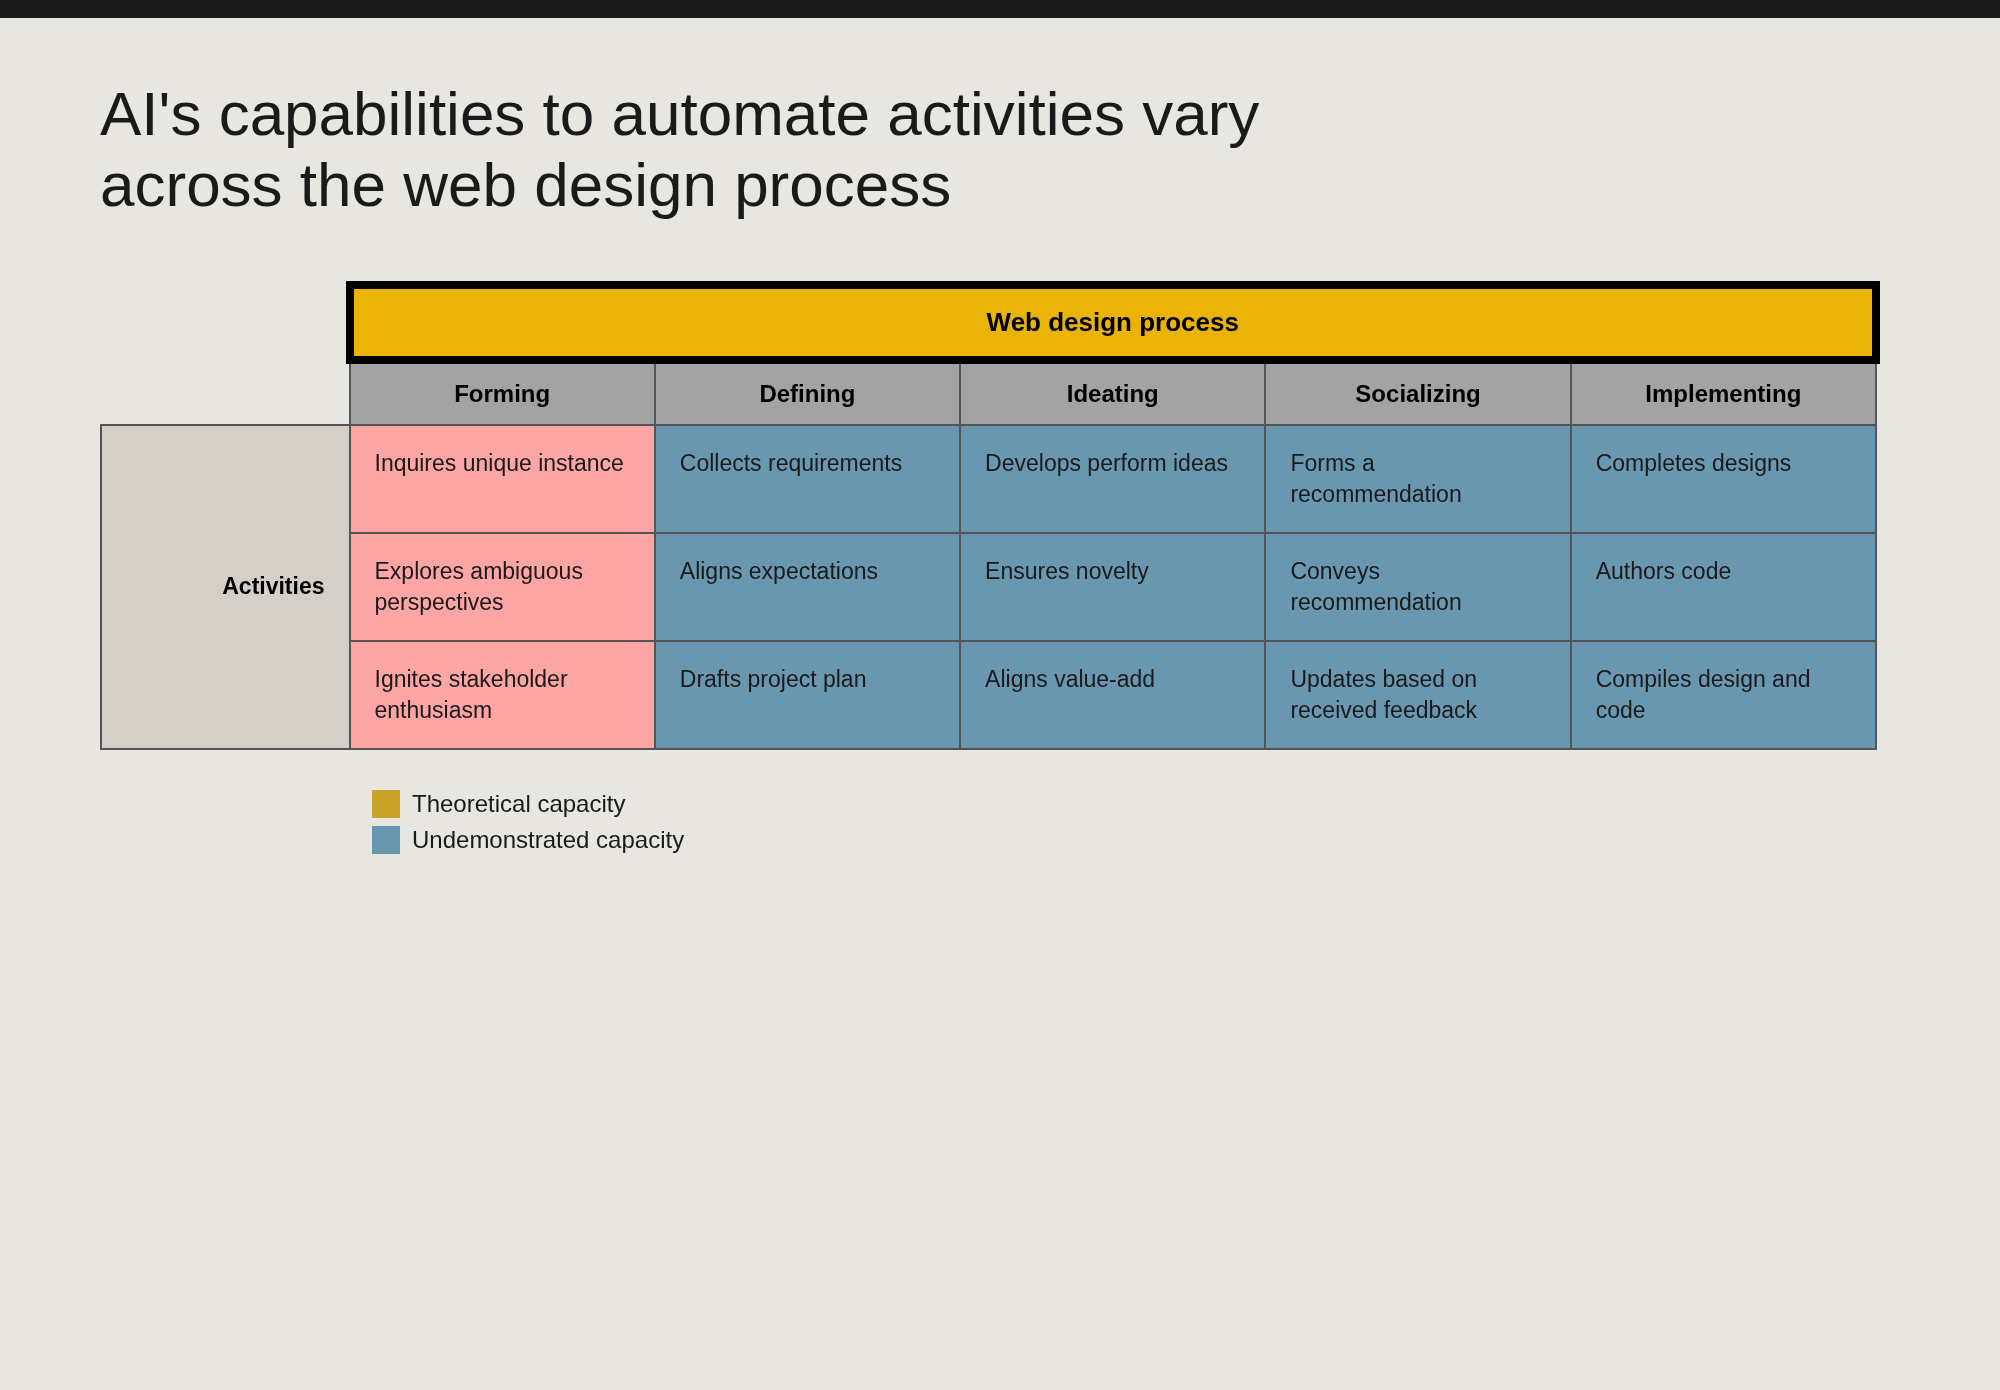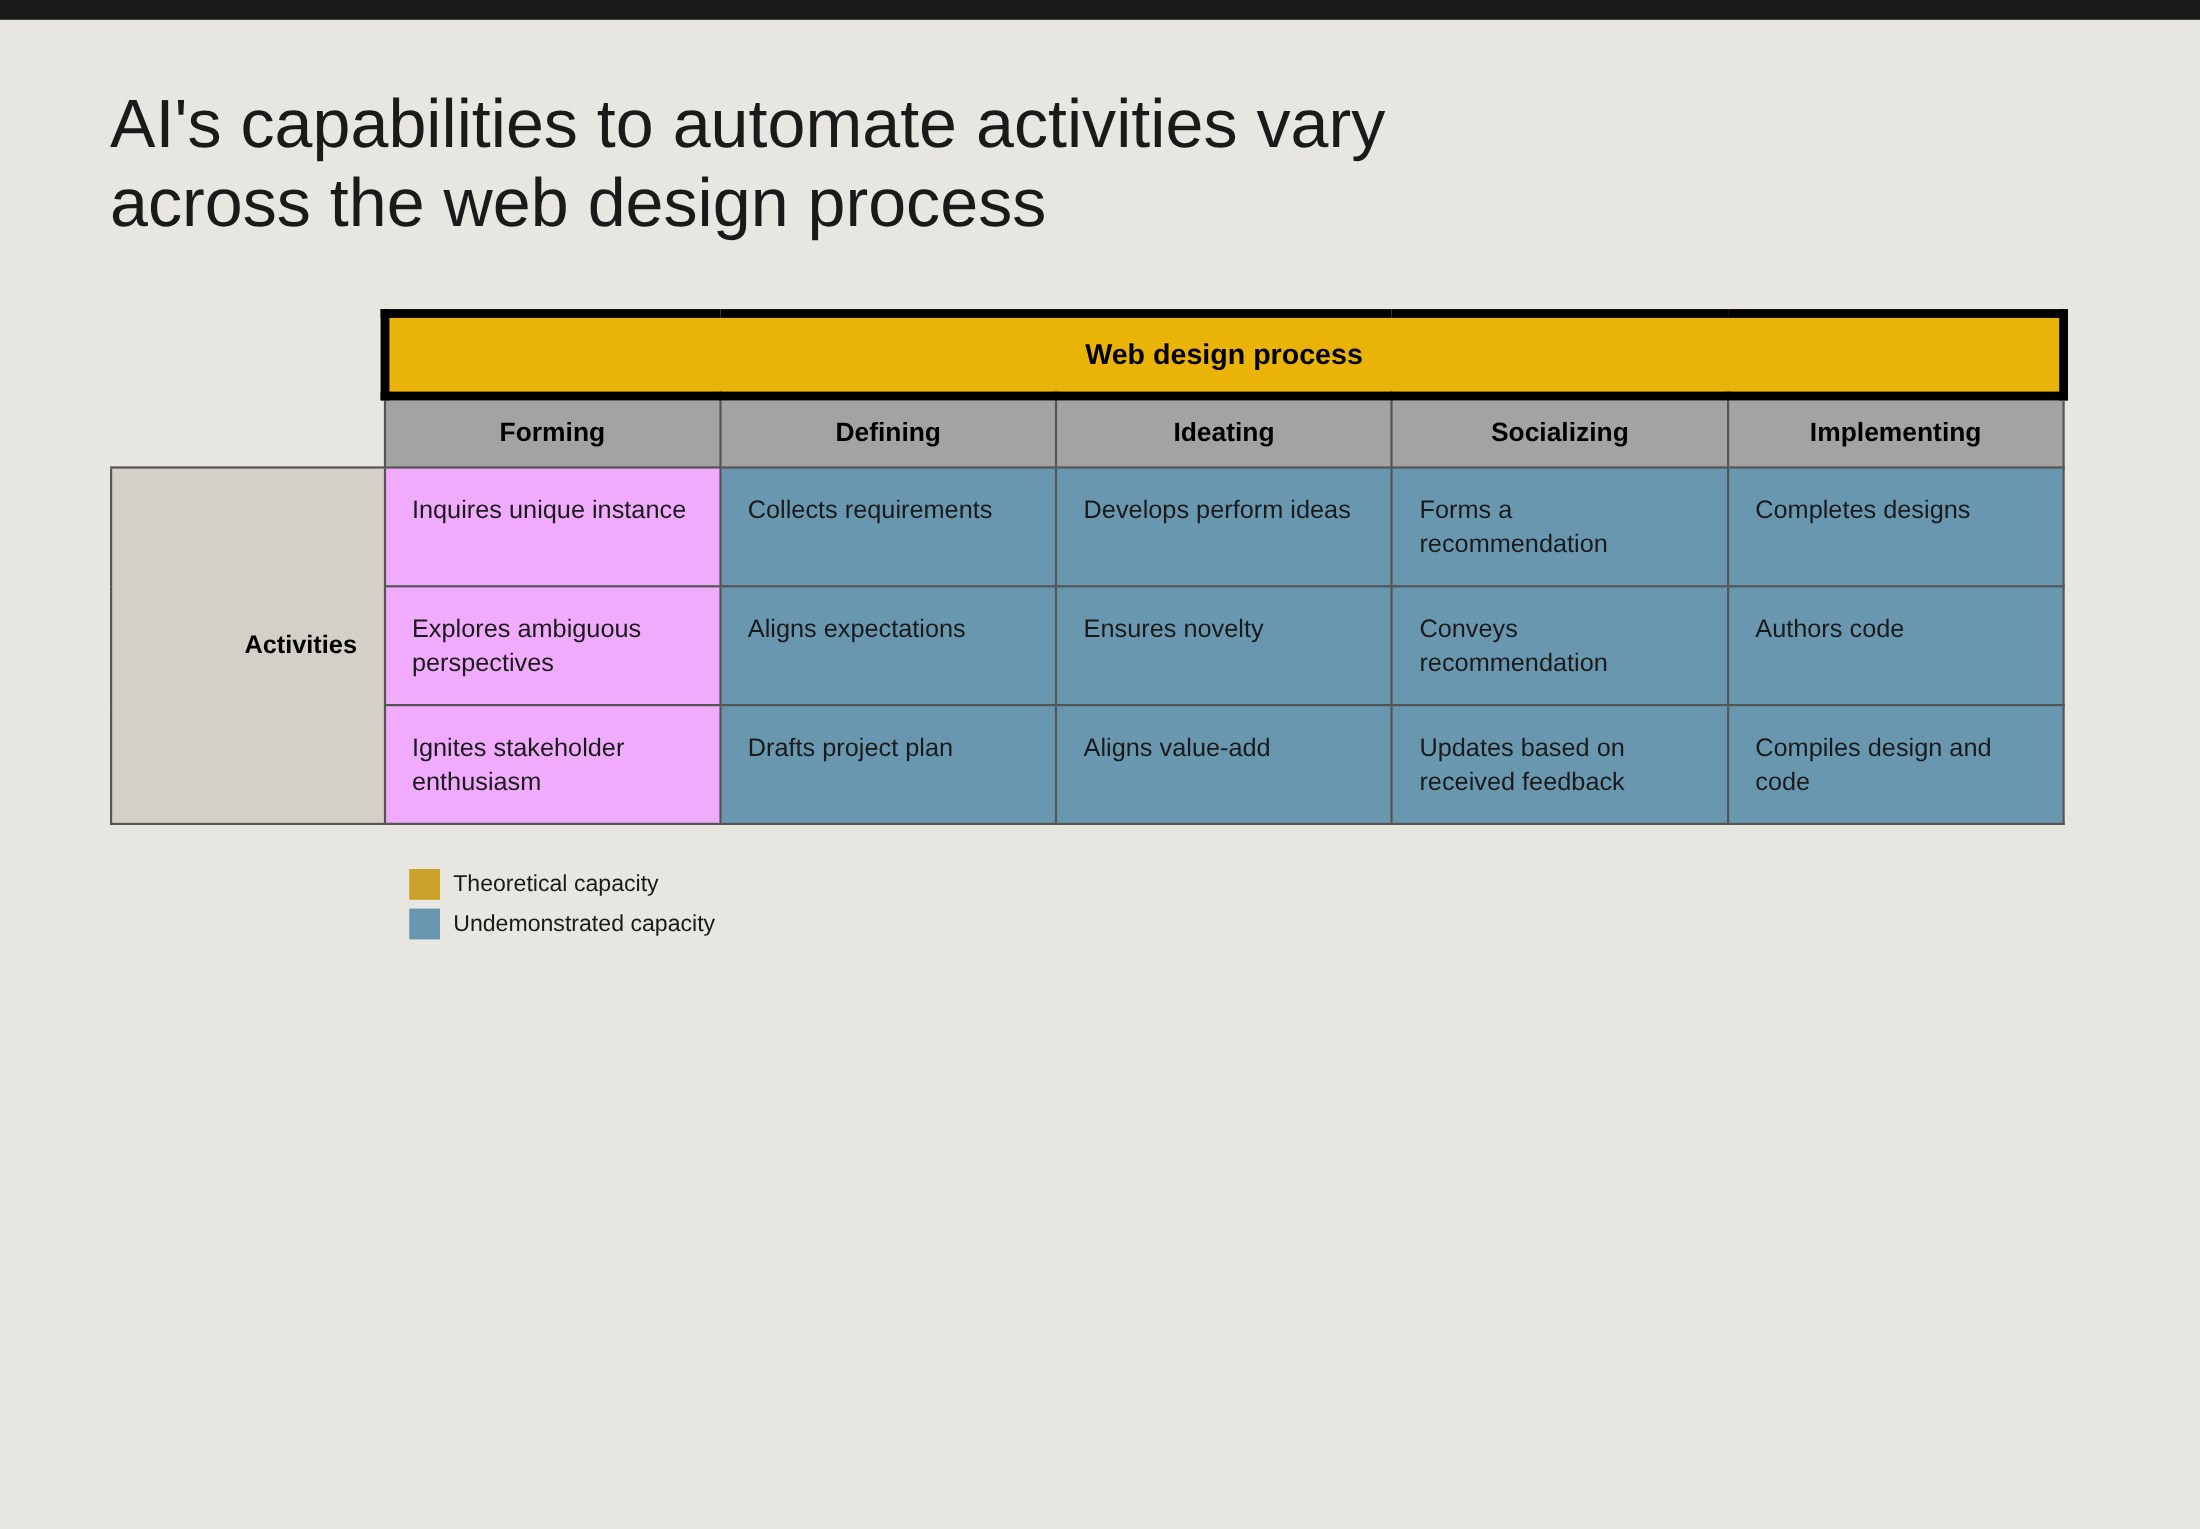--- a/index.html
+++ b/index.html
@@ -92,21 +92,21 @@
 
     .row-label {
       background-color: #d4d0c8;
       font-weight: 900;
       font-size: 26px;
       text-align: right;
       vertical-align: middle !important;
     }
 
     .cell-yellow {
-      background-color: #f0abfc;
+      background-color: #fca5a5;
       color: #1a1a1a;
       margin-left: 12px;
     }
 
     .cell-blue {
       background-color: #6a97b0;
       color: #1a1a1a;
     }
 
     .legend-area {
@@ -117,21 +117,21 @@
     .legend-title {
       font-size: 21px;
       color: #1a1a1a;
       margin-bottom: 10px;
     }
 
     .legend-item {
       display: flex;
       align-items: center;
       margin-bottom: 8px;
-      font-size: 21px;
+      font-size: 24px;
       color: #1a1a1a;
       padding-left: 12px;
     }
 
     .legend-swatch {
       width: 28px;
       height: 28px;
       display: inline-block;
       margin-right: 12px;
       flex-shrink: 0;

